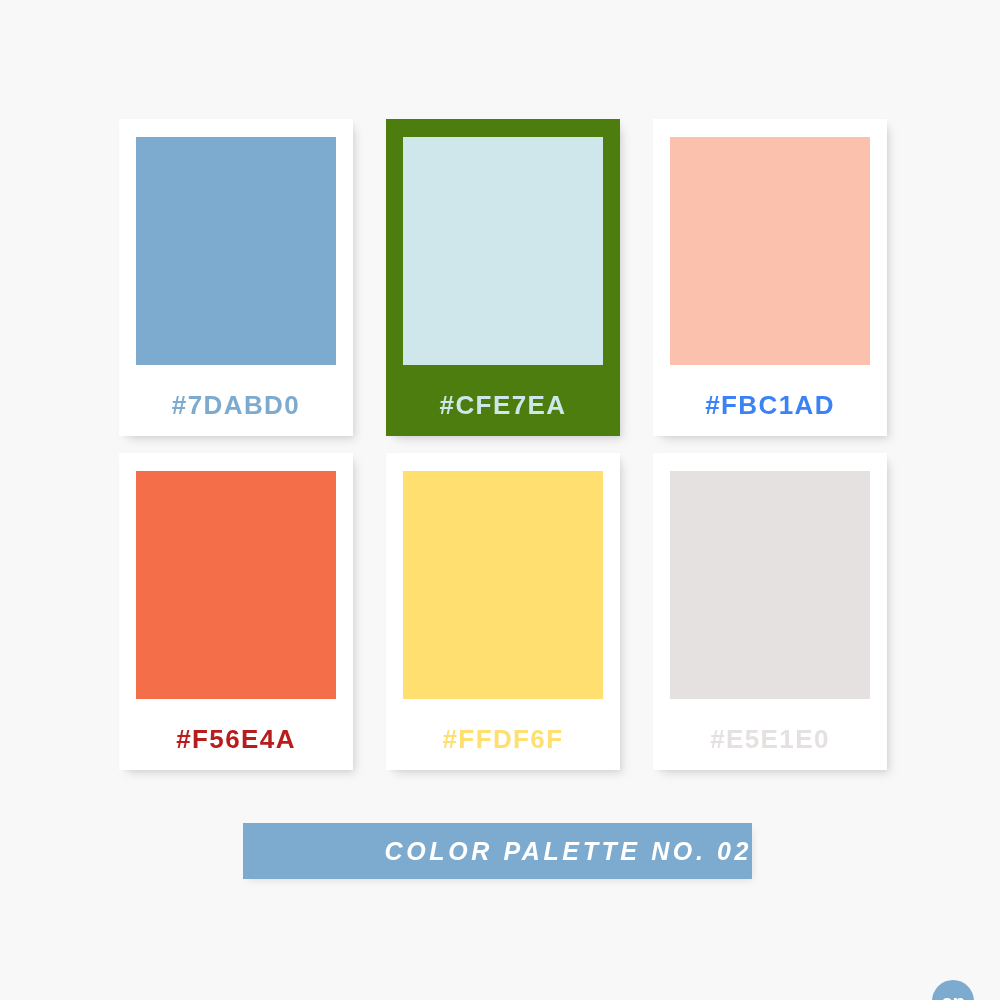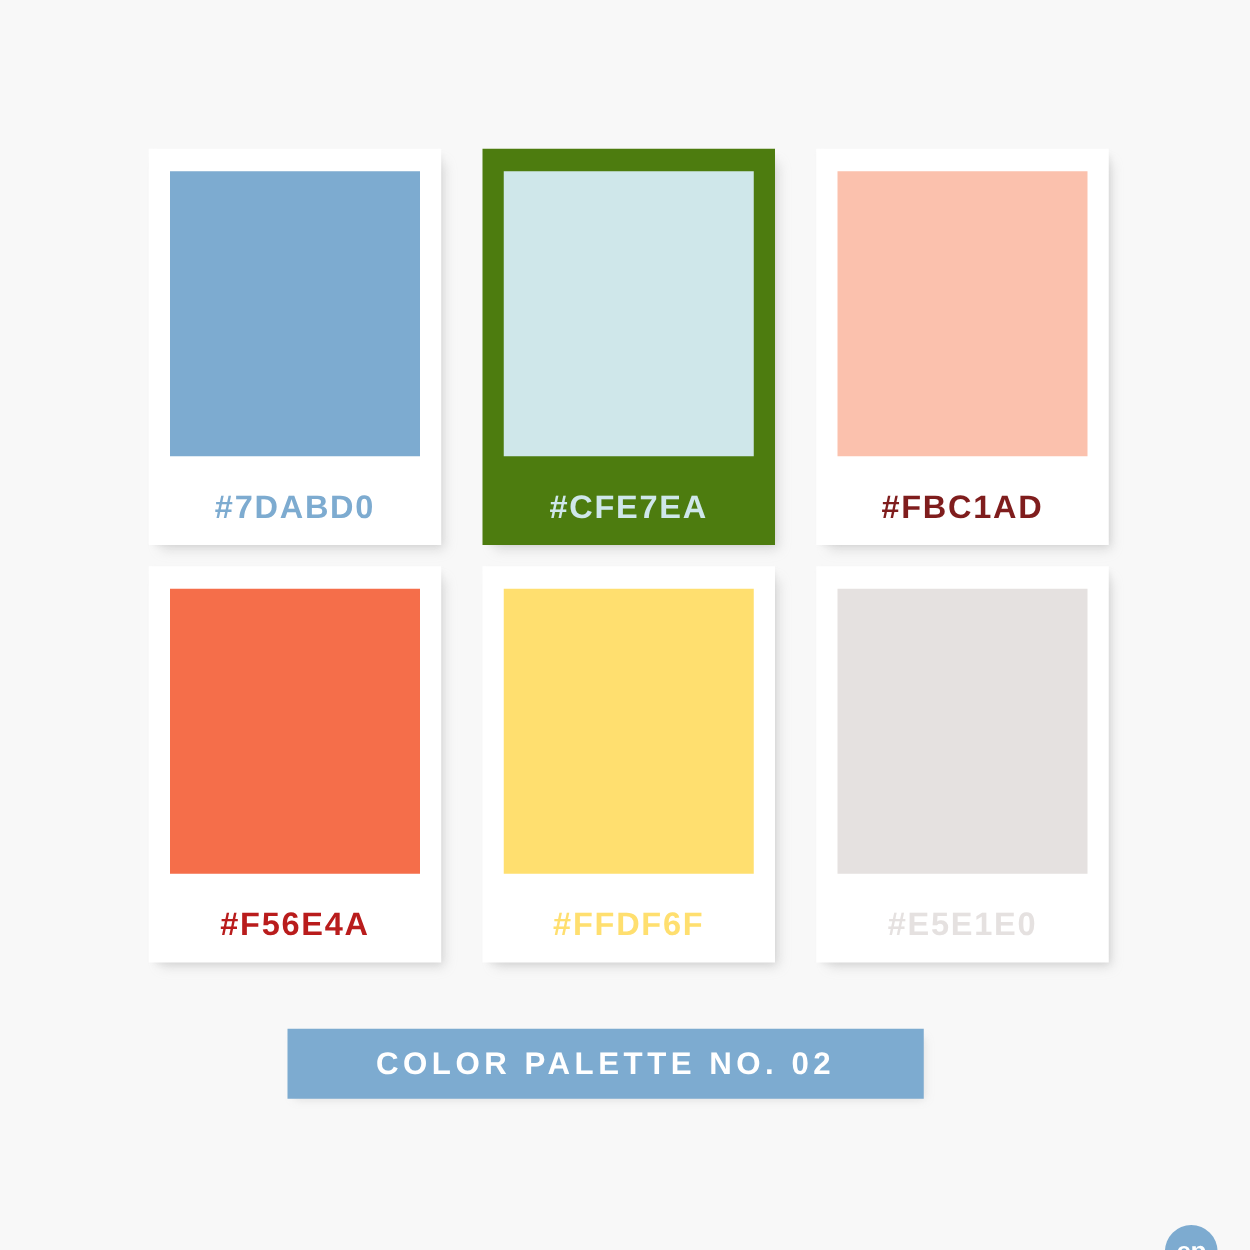--- a/index.html
+++ b/index.html
@@ -60,28 +60,29 @@
     font-weight: bold;
     letter-spacing: 1.4px;
     line-height: 1;
     margin-top: 27px;
     white-space: nowrap;
   }
 
   
   #title-banner {
     position: absolute;
-    left: 230px;
+    left: 243px;
     top: 823px;
     width: 509px;
     height: 56px;
     display: flex;
     align-items: center;
-    justify-content: center;
+    justify-content: flex-end;
     box-shadow: 3px 4px 7px -3px rgba(170, 170, 170, 0.35);
+    font-style: italic;
   }
 
   #banner-title {
     color: #ffffff;
     font-family: "Liberation Sans", sans-serif;
     font-size: 25px;
     font-weight: bold;
     letter-spacing: 3.6px;
     line-height: 1;
     white-space: nowrap;
@@ -121,21 +122,21 @@
       <span class="swatch-label" style="color: rgb(125, 171, 208);">#7DABD0</span>
     </div>
 
     <div class="swatch-card" style="background: #4d7c0f;">
       <span class="swatch-chip" style="background: rgb(207, 231, 234);"></span>
       <span class="swatch-label" style="color: rgb(207, 231, 234);">#CFE7EA</span>
     </div>
 
     <div class="swatch-card" style="background: rgb(255, 255, 255);">
       <span class="swatch-chip" style="background: rgb(251, 193, 173);"></span>
-      <span class="swatch-label" style="color: #7f1d1d;">#FBC1AD</span>
+      <span class="swatch-label" style="color: #3b82f6;">#FBC1AD</span>
     </div>
 
     <div class="swatch-card" style="background: rgb(255, 255, 255);">
       <span class="swatch-chip" style="background: rgb(245, 110, 74);"></span>
       <span class="swatch-label" style="color: #b91c1c;">#F56E4A</span>
     </div>
 
     <div class="swatch-card" style="background: rgb(255, 255, 255);">
       <span class="swatch-chip" style="background: rgb(255, 223, 111);"></span>
       <span class="swatch-label" style="color: rgb(255, 223, 111);">#FFDF6F</span>

